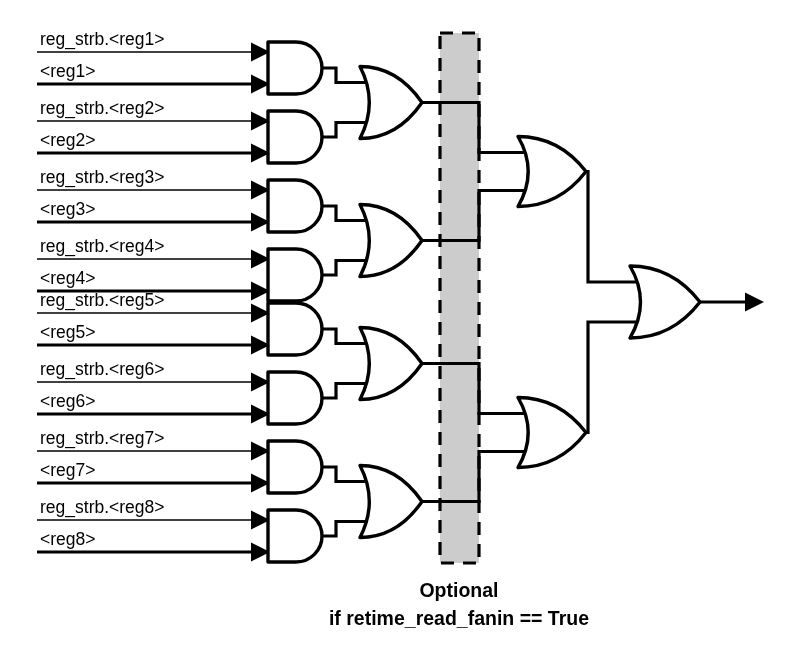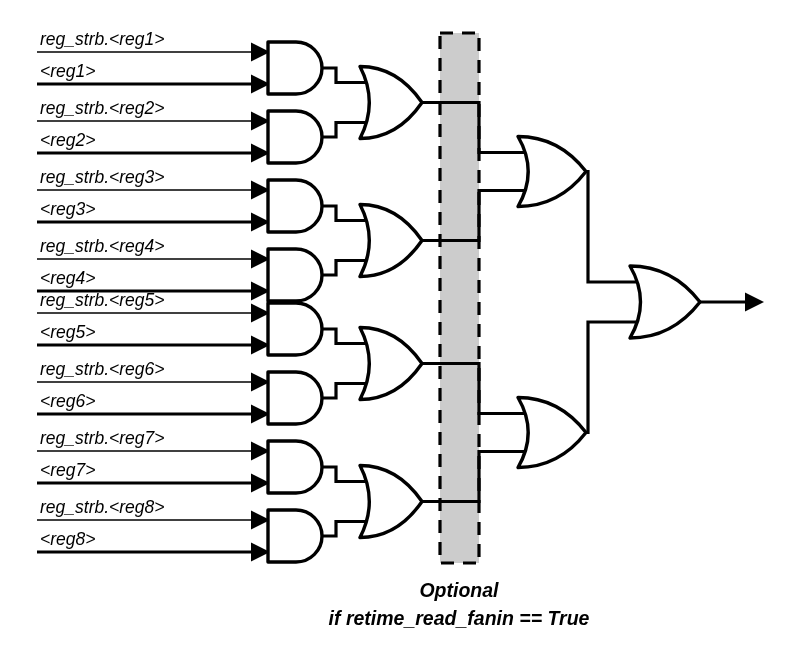--- a/index.html
+++ b/index.html
@@ -1,18 +1,18 @@
 <!DOCTYPE html>
 <html><head>
 <meta charset="utf-8">
 <style>
   html,body{margin:0;padding:0;background:#ffffff;}
   body{width:802px;height:656px;overflow:hidden;
        font-family:"Liberation Sans","DejaVu Sans",sans-serif;}
-  #diagram-root{position:relative;width:724px;height:656px;font-style:italic;}
+  #diagram-root{position:relative;width:724px;height:656px;}
   svg#circuit{position:absolute;left:0;top:0;width:802px;height:656px;display:block;}
   .wire{stroke:#000;fill:none;stroke-linecap:butt;stroke-linejoin:miter;}
   .wire-thin{stroke-width:1.6;}
   .wire-thick{stroke-width:3.2;}
   .gate{fill:#ffffff;stroke:#000;stroke-width:3.4;stroke-linejoin:round;}
   .arrowhead{fill:#000;stroke:none;}
   .opt-box{fill:#cccccc;stroke:#000000;stroke-width:3.2;stroke-dasharray:13 9;}
   .sig-label{font-family:"Liberation Sans","DejaVu Sans",sans-serif;
              font-size:17.5px;fill:#000;white-space:pre;}
   .caption{font-family:"Liberation Sans","DejaVu Sans",sans-serif;

